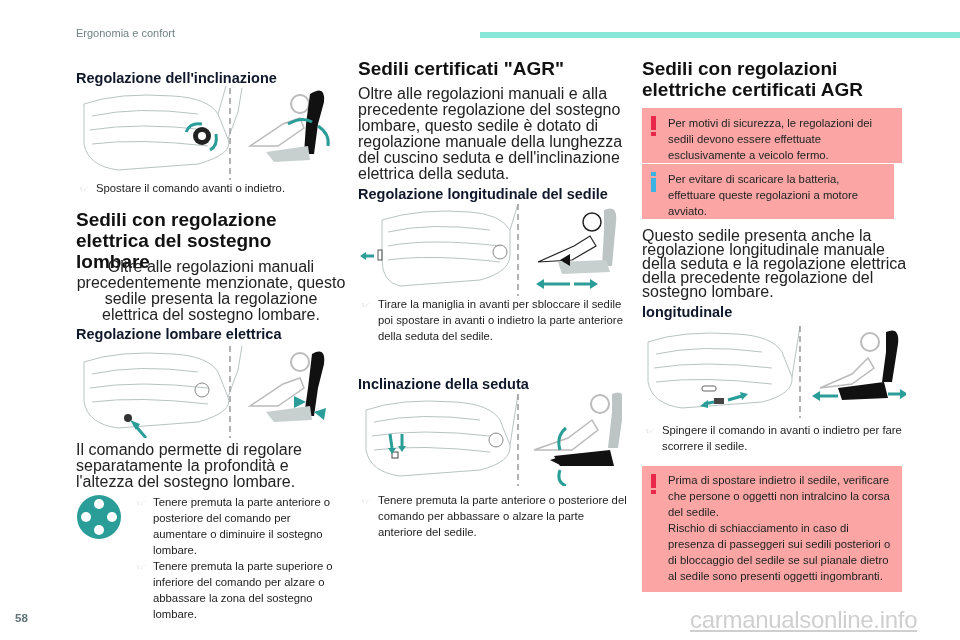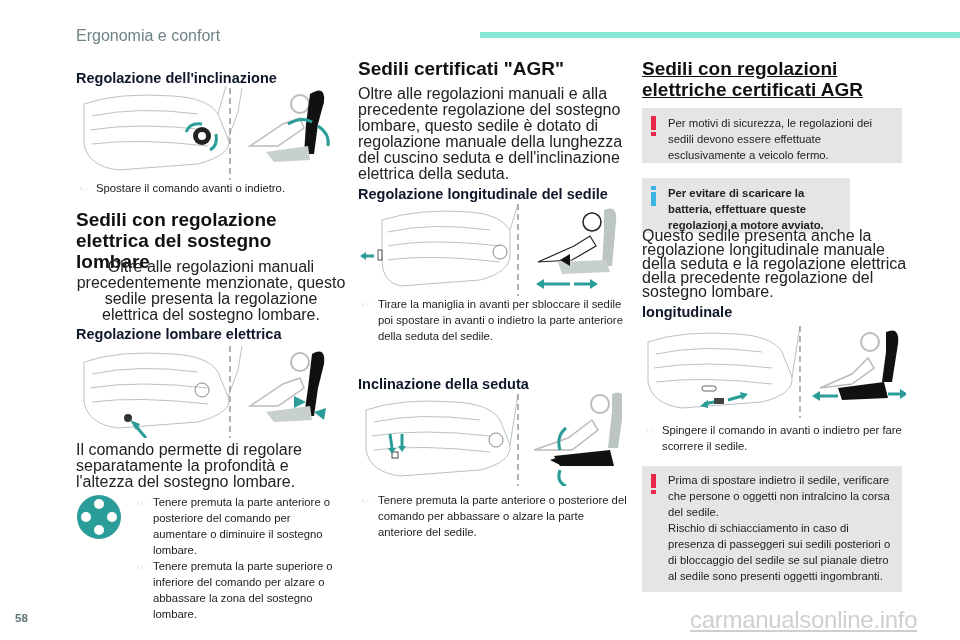--- a/index.html
+++ b/index.html
@@ -1,30 +1,30 @@
 <!DOCTYPE html>
 <html><head>
 <meta charset="utf-8">
 <style>
   * { box-sizing: border-box; margin: 0; padding: 0; }
   html, body { width: 960px; height: 640px; background: #ffffff; overflow: hidden; }
   body { position: relative; font-family: "Liberation Sans", sans-serif; color: #1a1a1a; }
 
-  .header-label { position: absolute; left: 76px; top: 27px; font-size: 16px; color: #6f8384; }
+  .header-label { position: absolute; left: 76px; top: 27px; font-size: 11px; color: #6f8384; }
   .header-bar { position: absolute; left: 480px; top: 32px; width: 480px; height: 6px; background: #88e7d7; }
 
   .abs { position: absolute; }
   h2.h-small { font-size: 14.5px; font-weight: bold; color: #0f172a; white-space: nowrap; margin-top: 12px; }
   h1.h-big { font-size: 19px; font-weight: bold; color: #111; line-height: 21px; }
   p.body { font-size: 16px; line-height: 16px; color: #222; }
 
   .bullet { display: flex; font-size: 11.3px; line-height: 16px; color: #222; }
   .bullet .mark { width: 20px; flex: 0 0 20px; font-size: 9px; color: #555; padding-left: 4px; padding-top: 1px; }
 
-  .note { position: absolute; background: #e5e5e5; padding: 7px 10px 0 26px; font-size: 11.3px; line-height: 16px; color: #222; }
+  .note { position: absolute; background: #fca5a5; padding: 7px 10px 0 26px; font-size: 11.3px; line-height: 16px; color: #222; }
   .note .ico { position: absolute; left: 9px; top: 8px; width: 6px; }
   .ico-warn-bar { width: 5px; height: 14px; background: #e8274a; margin-left: 0; }
   .ico-warn-dot { width: 5px; height: 4px; background: #e8274a; margin-top: 2px; }
   .ico-info-dot { width: 5px; height: 4px; background: #3bb3e3; }
   .ico-info-bar { width: 5px; height: 14px; background: #3bb3e3; margin-top: 2px; }
 
   .illus { position: absolute; }
   .page-num { position: absolute; left: 15px; top: 612px; font-size: 11.5px; color: #5f7275; font-weight: bold; }
   .watermark { position: absolute; left: 690px; top: 606px; font-size: 24px; color: #cfcfcf; letter-spacing: -0.3px; text-decoration: underline; }
 </style>
@@ -170,31 +170,31 @@
   <path d="M190 70 L202 66 L202 76 Z" fill="#111"></path>
   <path d="M200 60 Q196 46 206 38" stroke="#2a9d98" stroke-width="3" fill="none"></path>
   <path d="M200 80 Q196 92 206 96" stroke="#2a9d98" stroke-width="3" fill="none"></path>
 </svg>
 
 <div class="bullet abs" style="left:358px; top:492px; width:270px;">
   <span class="mark">☞</span>
   <span>Tenere premuta la parte anteriore o posteriore del comando per abbassare o alzare la parte anteriore del sedile.</span>
 </div>
 
-<h1 class="h-big abs" style="left:642px; top:58px; width:270px;text-decoration:underline;">Sedili con regolazioni elettriche certificati AGR</h1>
+<h1 class="h-big abs" style="left:642px; top:58px; width:270px;">Sedili con regolazioni elettriche certificati AGR</h1>
 
 <div class="note" style="left:642px; top:108px; width:260px;">
   <div class="ico">
       <div class="ico-warn-bar"></div>
       <div class="ico-warn-dot"></div>
     </div>
   <span>Per motivi di sicurezza, le regolazioni dei sedili devono essere effettuate esclusivamente a veicolo fermo.</span>
 </div>
 
-<div class="note" style="left:642px; top:178px; width:208px;font-weight:bold;">
+<div class="note" style="left:642px; top:164px; width:252px;">
   <div class="ico">
       <div class="ico-info-dot"></div>
       <div class="ico-info-bar"></div>
     </div>
   <span>Per evitare di scaricare la batteria, effettuare queste regolazioni a motore avviato.</span>
 </div>
 
 <p class="body abs" style="left:642px; top:229px; width:268px; line-height:14px;">Questo sedile presenta anche la regolazione longitudinale manuale della seduta e la regolazione elettrica della precedente regolazione del sostegno lombare.</p>
 
 <h2 class="h-small abs" style="left:642px; top:292px;">longitudinale</h2>

